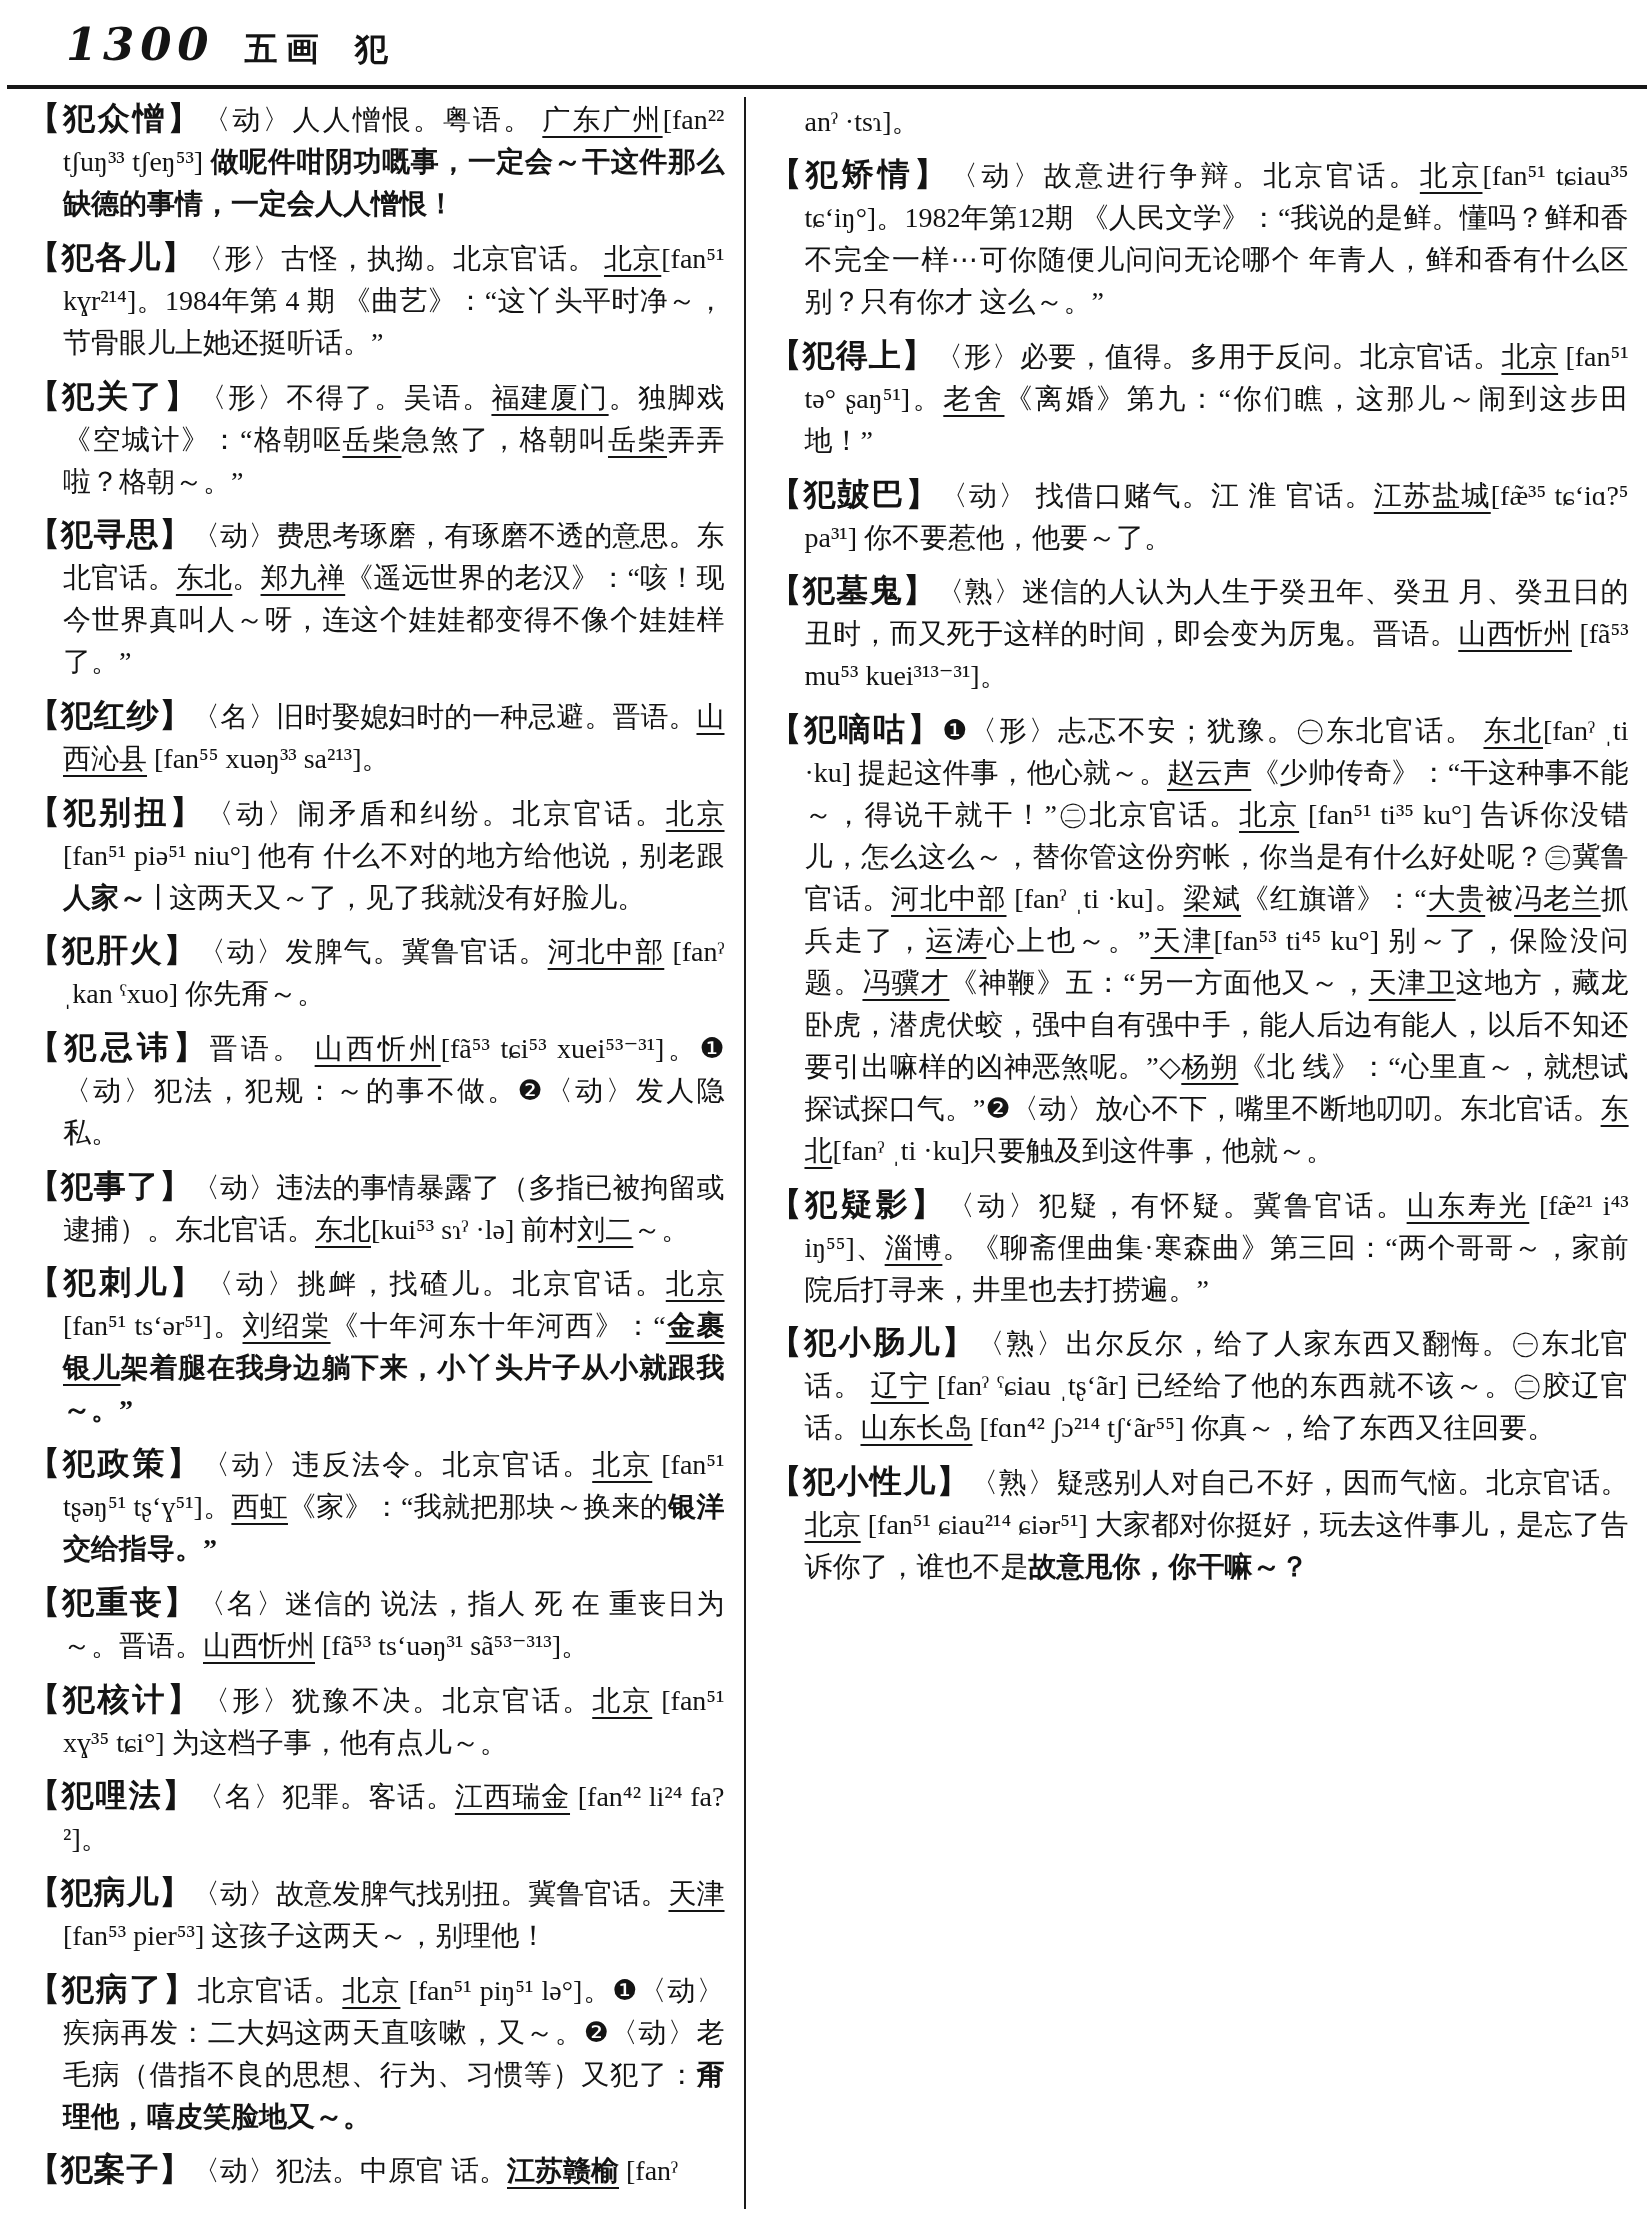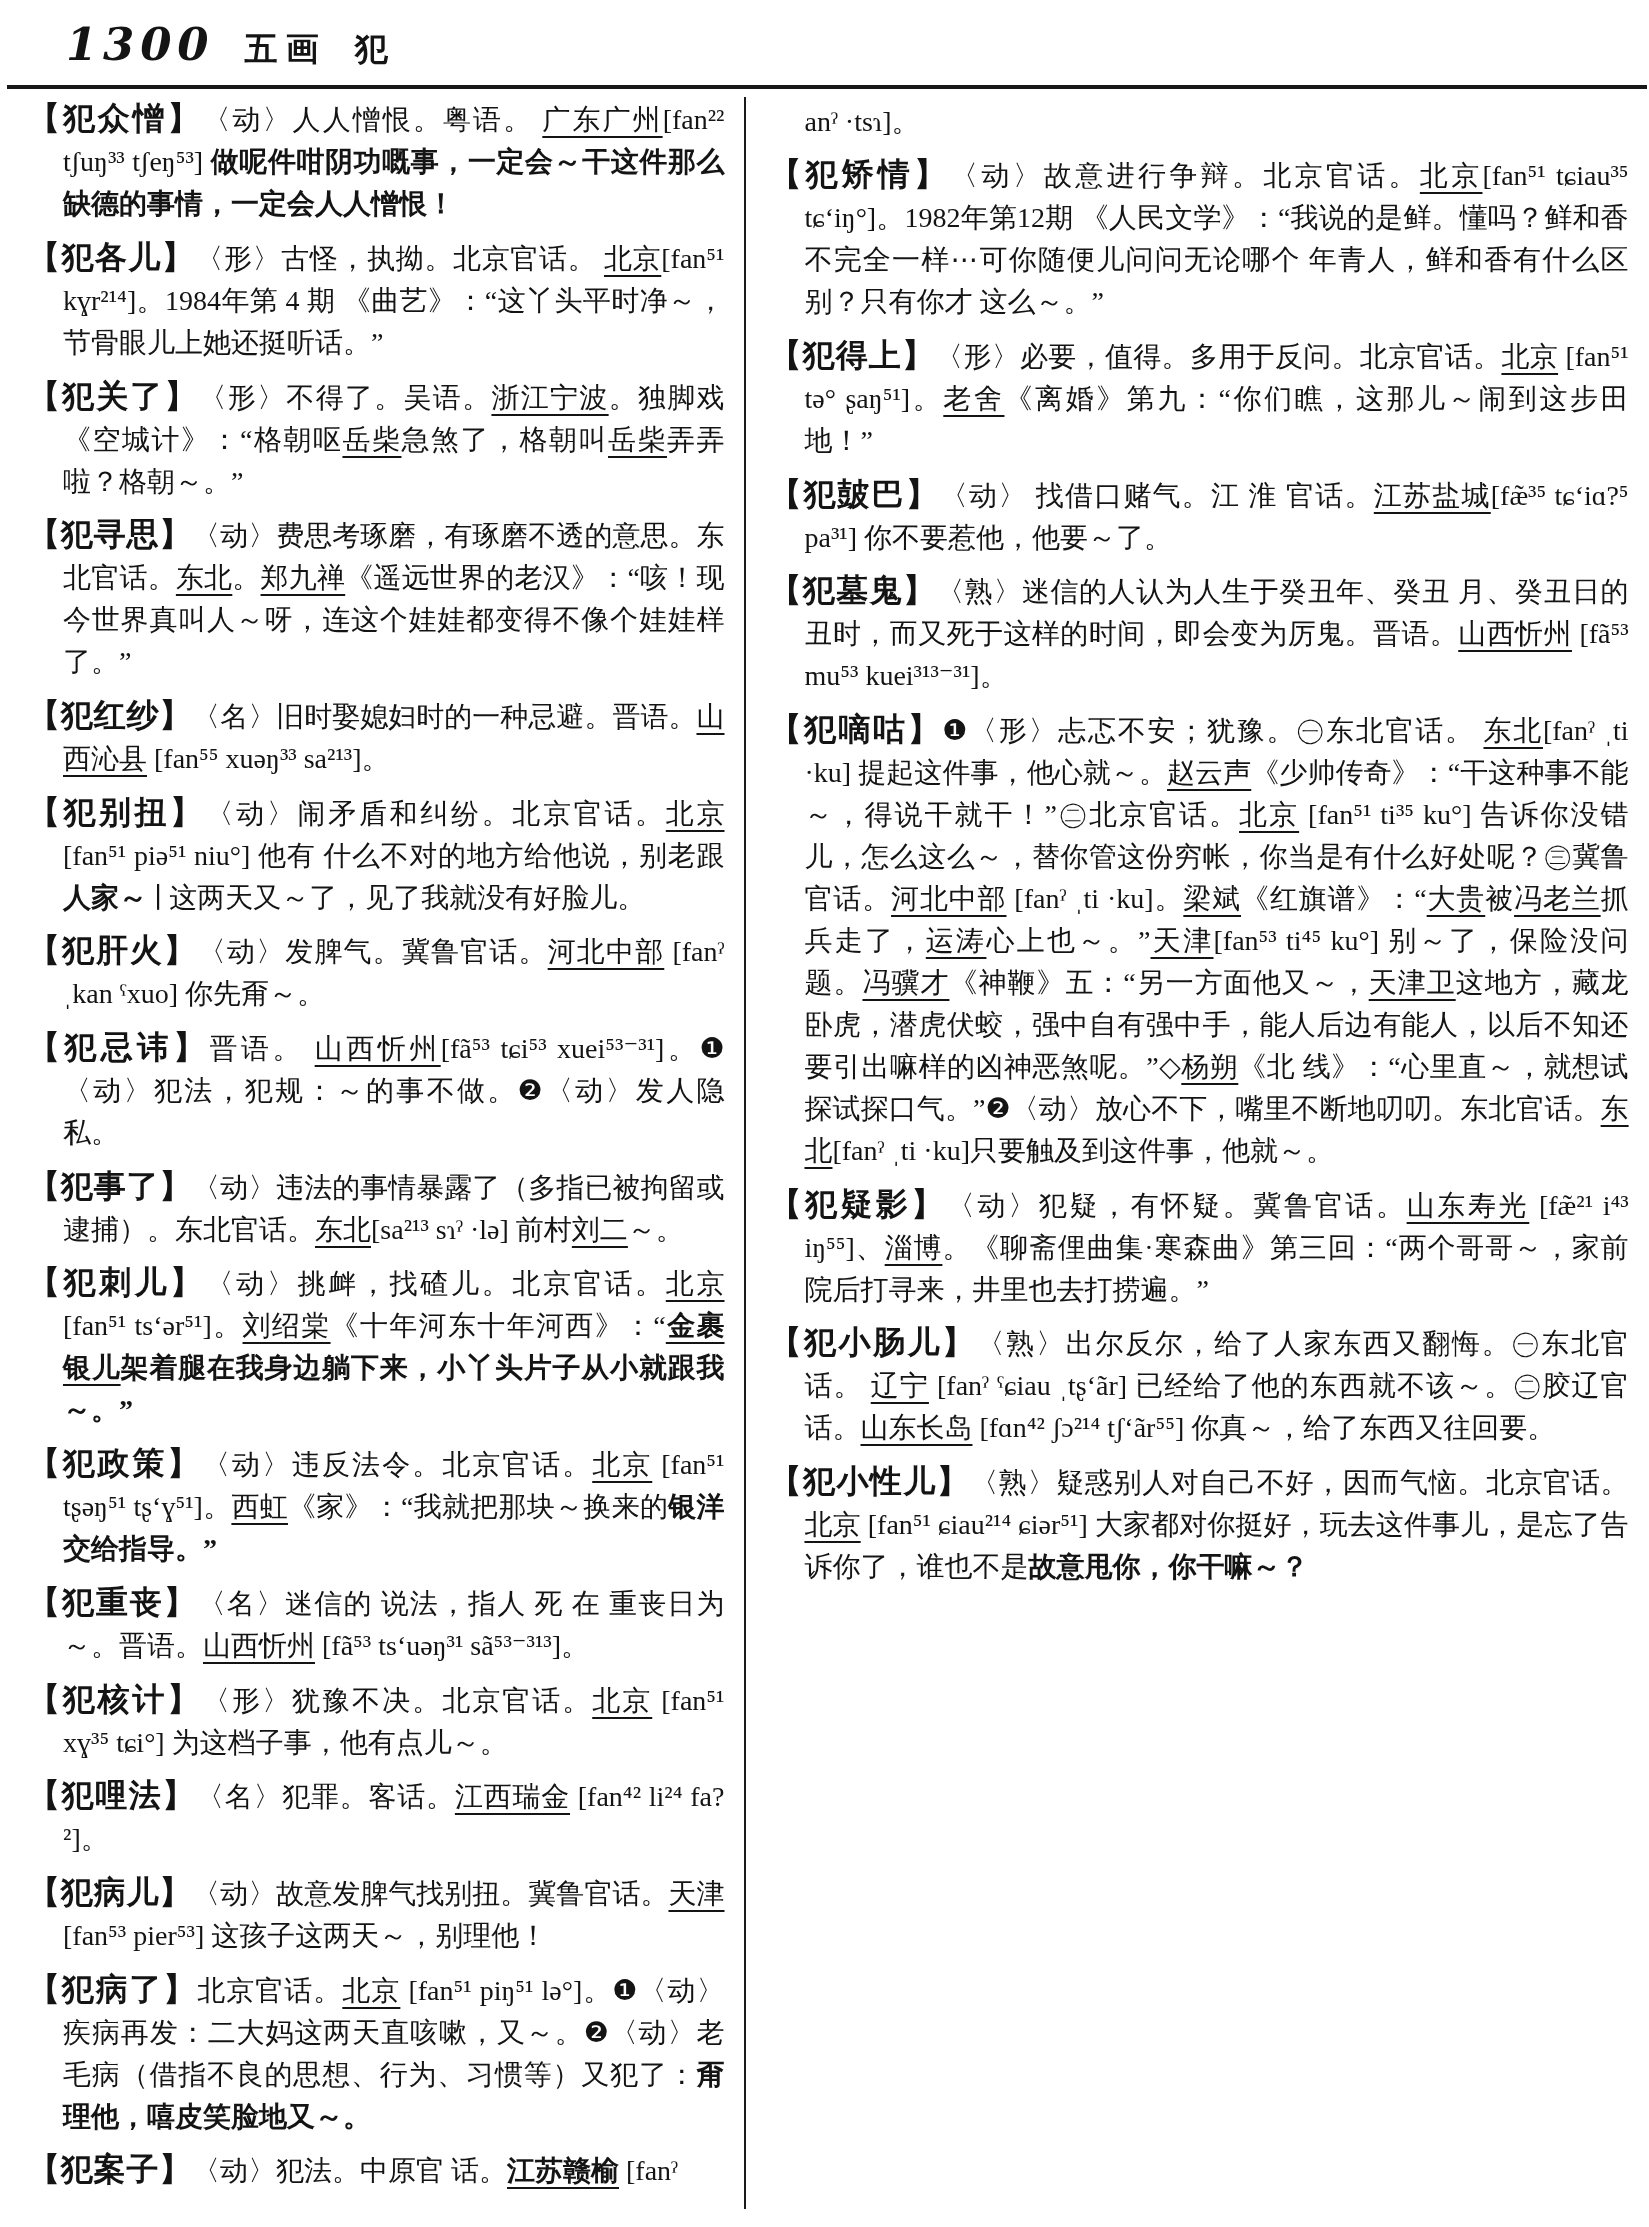--- a/index.html
+++ b/index.html
@@ -41,27 +41,27 @@
     <span class="section">
       <span class="stroke">五画</span>
       <span class="radical">犯</span>
     </span>
   </div>
   <div class="rule"></div>
   <div class="cols">
     <div class="col left" id="col-left">
         <p class="entry"><span class="head">【犯众憎】</span><span class="seg">〈动〉人人憎恨。粤语。 </span><span class="seg u">广东广州</span><span class="seg">[fan²² tʃuŋ³³ tʃeŋ⁵³] </span><span class="seg b">做呢件咁阴功嘅事，一定会～干这件那么缺德的事情，一定会人人憎恨！</span></p>
         <p class="entry"><span class="head">【犯各儿】</span><span class="seg">〈形〉古怪，执拗。北京官话。 </span><span class="seg u">北京</span><span class="seg">[fan⁵¹ kɣr²¹⁴]。1984年第 4 期 《曲艺》：“这丫头平时净～，节骨眼儿上她还挺听话。”</span></p>
-        <p class="entry"><span class="head">【犯关了】</span><span class="seg">〈形〉不得了。吴语。</span><span class="seg u">浙江宁波</span><span class="seg">。独脚戏《空城计》：“格朝呕</span><span class="seg u">岳柴</span><span class="seg">急煞了，格朝叫</span><span class="seg u">岳柴</span><span class="seg">弄弄啦？格朝～。”</span></p>
+        <p class="entry"><span class="head">【犯关了】</span><span class="seg">〈形〉不得了。吴语。</span><span class="seg u">福建厦门</span><span class="seg">。独脚戏《空城计》：“格朝呕</span><span class="seg u">岳柴</span><span class="seg">急煞了，格朝叫</span><span class="seg u">岳柴</span><span class="seg">弄弄啦？格朝～。”</span></p>
         <p class="entry"><span class="head">【犯寻思】</span><span class="seg">〈动〉费思考琢磨，有琢磨不透的意思。东北官话。</span><span class="seg u">东北</span><span class="seg">。</span><span class="seg u">郑九禅</span><span class="seg">《遥远世界的老汉》：“咳！现今世界真叫人～呀，连这个娃娃都变得不像个娃娃样了。”</span></p>
         <p class="entry"><span class="head">【犯红纱】</span><span class="seg">〈名〉旧时娶媳妇时的一种忌避。晋语。</span><span class="seg u">山西沁县</span><span class="seg"> [fan⁵⁵ xuəŋ³³ sa²¹³]。</span></p>
         <p class="entry"><span class="head">【犯别扭】</span><span class="seg">〈动〉闹矛盾和纠纷。北京官话。</span><span class="seg u">北京</span><span class="seg">[fan⁵¹ piə⁵¹ niu°]  他有 什么不对的地方给他说，别老跟</span><span class="seg b">人家～</span><span class="seg"> ∣ 这两天又～了，见了我就没有好脸儿。</span></p>
         <p class="entry"><span class="head">【犯肝火】</span><span class="seg">〈动〉发脾气。冀鲁官话。</span><span class="seg u">河北中部</span><span class="seg"> [fanˀ ˌkan ˁxuo] 你先甭～。</span></p>
         <p class="entry"><span class="head">【犯忌讳】</span><span class="seg">晋语。 </span><span class="seg u">山西忻州</span><span class="seg">[fã⁵³ tɕi⁵³ xuei⁵³⁻³¹]。❶〈动〉犯法，犯规：～的事不做。❷〈动〉发人隐私。</span></p>
-        <p class="entry"><span class="head">【犯事了】</span><span class="seg">〈动〉违法的事情暴露了（多指已被拘留或逮捕）。东北官话。</span><span class="seg u">东北</span><span class="seg">[sa²¹³ sɿˀ ·lə] 前村</span><span class="seg u">刘二</span><span class="seg">～。</span></p>
+        <p class="entry"><span class="head">【犯事了】</span><span class="seg">〈动〉违法的事情暴露了（多指已被拘留或逮捕）。东北官话。</span><span class="seg u">东北</span><span class="seg">[kui⁵³ sɿˀ ·lə] 前村</span><span class="seg u">刘二</span><span class="seg">～。</span></p>
         <p class="entry"><span class="head">【犯刺儿】</span><span class="seg">〈动〉挑衅，找碴儿。北京官话。</span><span class="seg u">北京</span><span class="seg">[fan⁵¹ ts‘ər⁵¹]。</span><span class="seg u">刘绍棠</span><span class="seg">《十年河东十年河西》：“</span><span class="seg u b">金裹银儿</span><span class="seg b">架着腿在我身边躺下来，小丫头片子从小就跟我～。”</span></p>
         <p class="entry"><span class="head">【犯政策】</span><span class="seg">〈动〉违反法令。北京官话。</span><span class="seg u">北京</span><span class="seg"> [fan⁵¹ tʂəŋ⁵¹ tʂ‘ɣ⁵¹]。</span><span class="seg u">西虹</span><span class="seg">《家》：“我就把那块～换来的</span><span class="seg b">银洋交给指导。”</span></p>
         <p class="entry"><span class="head">【犯重丧】</span><span class="seg">〈名〉迷信的 说法，指人 死 在 重丧日为～。晋语。</span><span class="seg u">山西忻州</span><span class="seg"> [fã⁵³ ts‘uəŋ³¹ sã⁵³⁻³¹³]。</span></p>
         <p class="entry"><span class="head">【犯核计】</span><span class="seg">〈形〉犹豫不决。北京官话。</span><span class="seg u">北京</span><span class="seg"> [fan⁵¹ xɣ³⁵ tɕi°] 为这档子事，他有点儿～。</span></p>
         <p class="entry"><span class="head">【犯哩法】</span><span class="seg">〈名〉犯罪。客话。</span><span class="seg u">江西瑞金</span><span class="seg"> [fan⁴² li²⁴ fa?²]。</span></p>
         <p class="entry"><span class="head">【犯病儿】</span><span class="seg">〈动〉故意发脾气找别扭。冀鲁官话。</span><span class="seg u">天津</span><span class="seg"> [fan⁵³ pier⁵³] 这孩子这两天～，别理他！</span></p>
         <p class="entry"><span class="head">【犯病了】</span><span class="seg">北京官话。</span><span class="seg u">北京</span><span class="seg"> [fan⁵¹ piŋ⁵¹ lə°]。❶〈动〉疾病再发：二大妈这两天直咳嗽，又～。❷〈动〉老毛病（借指不良的思想、行为、习惯等）又犯了：</span><span class="seg b">甭理他，嘻皮笑脸地又～。</span></p>
         <p class="entry"><span class="head">【犯案子】</span><span class="seg">〈动〉犯法。中原官 话。</span><span class="seg u b">江苏赣榆</span><span class="seg"> [fanˀ</span></p>
       </div>
     <div class="col right" id="col-right">

